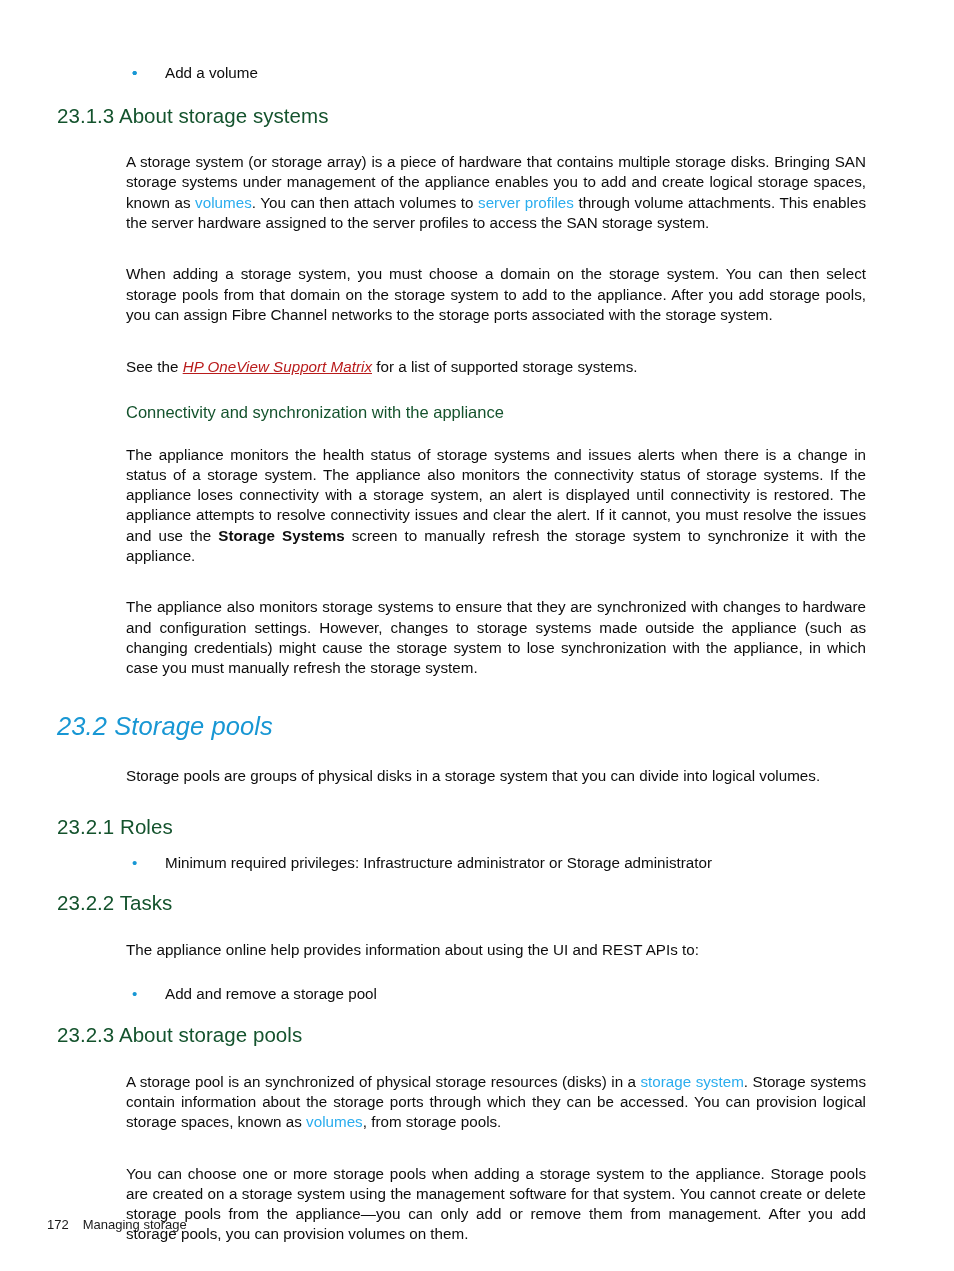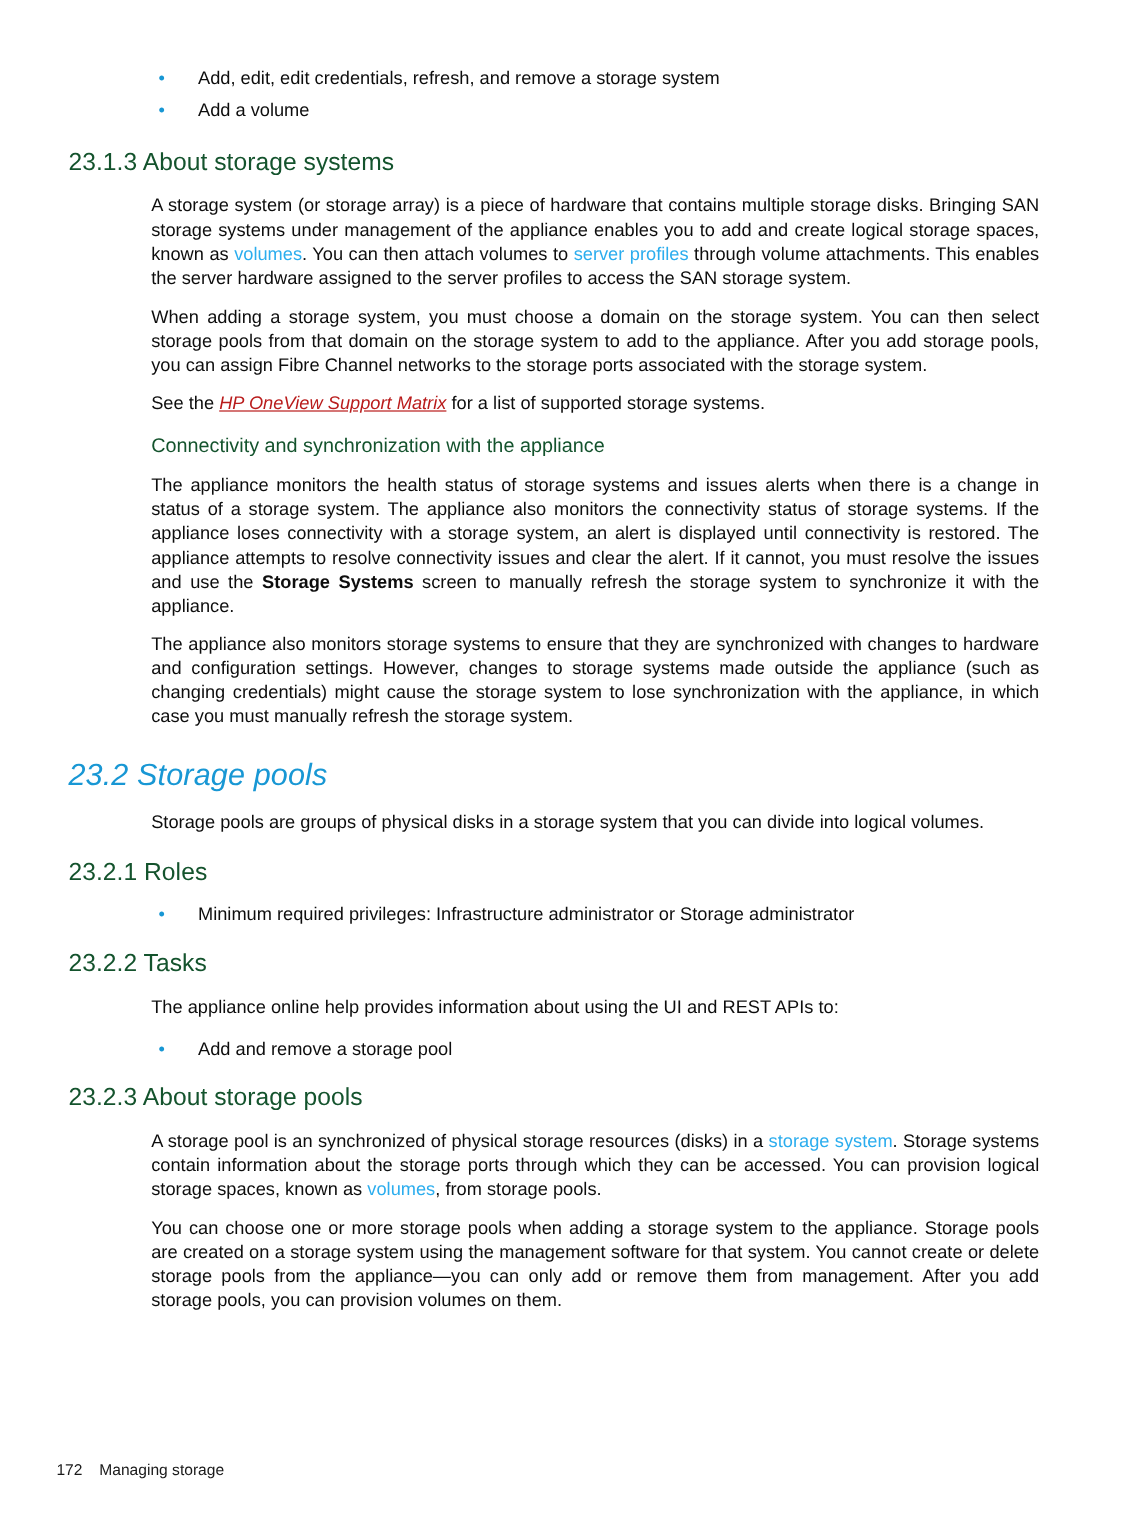--- a/index.html
+++ b/index.html
@@ -59,21 +59,21 @@
     padding: 0;
     margin-left: 126px;
     margin-right: 88px;
   }
 
   
   .para {
     font-size: 15.2px;
     line-height: 20.2px;
     color: #0d0d0d;
-    margin: 2px;
+    margin: 12px;
     margin-left: 126px;
     margin-right: 88px;
     text-align: left;
     letter-spacing: 0.01px;
   }
   .para.justify {
     text-align: justify;
     text-justify: inter-word;
   }
 
@@ -141,21 +141,20 @@
 </style>
 </head>
 <body>
 
 <div class="page">
   <div class="content" style="padding-top:56px;">
 
     <ul class="bullets">
       <li>
         <span class="bullet-mark">•</span>
-        <span>Add, edit, edit credentials, refresh, and remove a storage system</span>
       </li>
       <li style="margin-top:7px;">
         <span class="bullet-mark">•</span>
         <span>Add a volume</span>
       </li>
     </ul>
 
     <div class="sp-after-list"></div>
 
     <h2 class="h2">23.1.3 About storage systems</h2>

